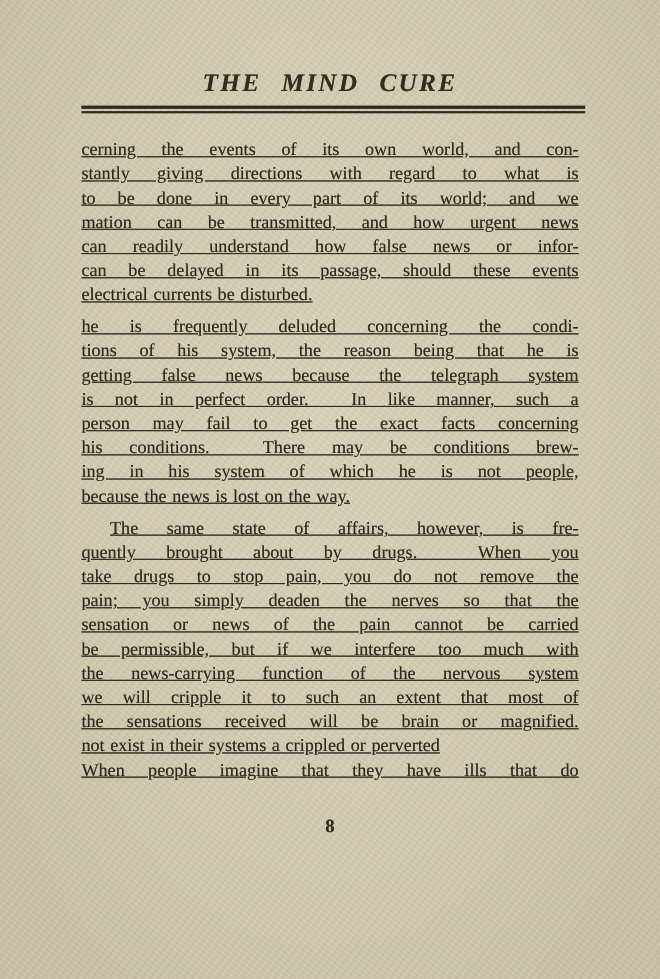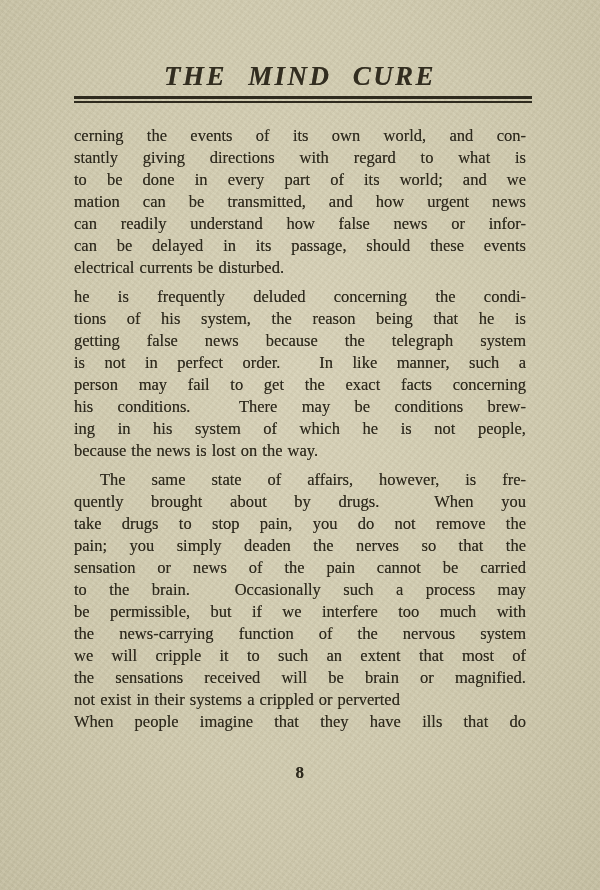--- a/index.html
+++ b/index.html
@@ -25,21 +25,21 @@
   }
   .content {
     width: 452px;
     margin: 0 auto;
   }
   .page-title {
     padding-top: 62px;
     text-align: center;
     font-style: italic;
     font-weight: bold;
-    font-size: 27px;
+    font-size: 23px;
     line-height: 28px;
     letter-spacing: 0.09em;
     word-spacing: 0.45em;
     color: #322d20;
     text-shadow: 0 0 0.6px rgba(46,42,30,0.55);
   }
   .double-rule {
     width: 458px;
     height: 2px;
     margin: 6px auto 0 auto;
@@ -47,20 +47,21 @@
     border-bottom: 2px solid #2e2a1e;
   }
   .page-text {
     margin-top: 22px;
     font-size: 16.5px;
     text-shadow: 0 0 0.5px rgba(46,42,30,0.6);
   }
   .paragraph {
     margin: 0 0 7px 0;
     padding: 0;
+    text-decoration: underline;
   }
   .line {
     height: 22px;
     line-height: 22px;
     white-space: nowrap;
     text-align: justify;
     text-align-last: justify;
     word-spacing: 0.06em;
   }
   .line.last {
@@ -104,21 +105,20 @@
           <div class="line">his conditions.&nbsp; There may be conditions brew-</div>
           <div class="line">ing in his system of which he is not people,</div>
           <div class="line last">because the news is lost on the way.</div>
         </div>
         <div class="paragraph">
           <div class="line first-indent">The same state of affairs, however, is fre-</div>
           <div class="line">quently brought about by drugs.&nbsp; When you</div>
           <div class="line">take drugs to stop pain, you do not remove the</div>
           <div class="line">pain; you simply deaden the nerves so that the</div>
           <div class="line">sensation or news of the pain cannot be carried</div>
-          <div class="line">to the brain.&nbsp; Occasionally such a process may</div>
           <div class="line">be permissible, but if we interfere too much with</div>
           <div class="line">the news-carrying function of the nervous system</div>
           <div class="line">we will cripple it to such an extent that most of</div>
           <div class="line">the sensations received will be brain or magnified.</div>
           <div class="line last">not exist in their systems a crippled or perverted</div>
           <div class="line">When people imagine that they have ills that do</div>
         </div>
       </div>
     <div class="page-number">8</div>
   </div>

